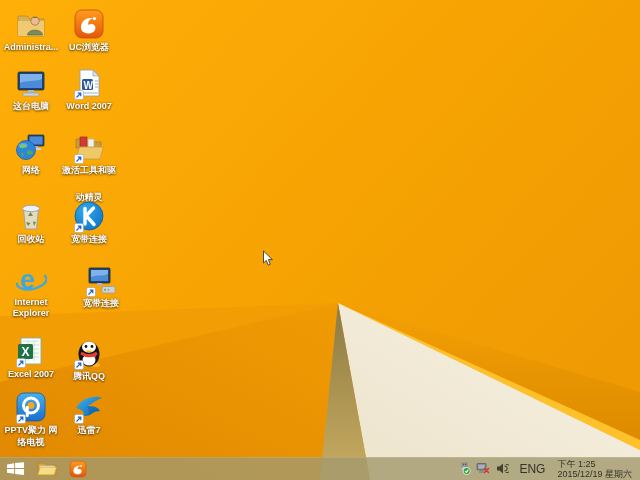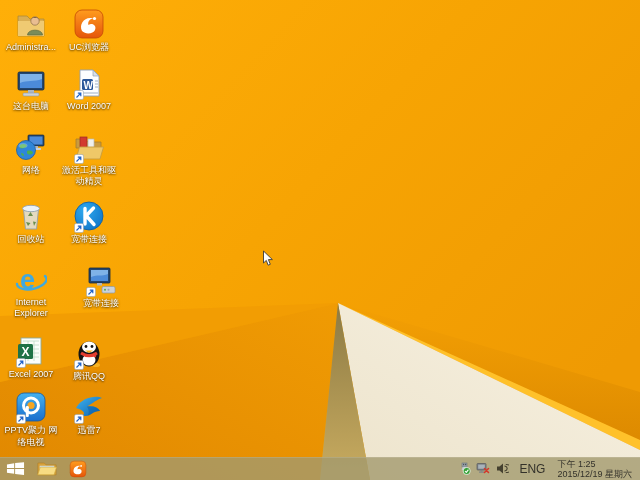--- a/index.html
+++ b/index.html
@@ -6,21 +6,21 @@
   body{font-family:"Liberation Sans","DejaVu Sans",sans-serif;}
   #screen{position:relative;width:640px;height:480px;overflow:hidden;background:#F7A403;}
   .wallpaper{position:absolute;inset:0;width:640px;height:480px;display:block;}
 
   
   .dicon{position:absolute;width:58px;display:flex;flex-direction:column;align-items:center;cursor:default;}
   .ibox{width:34px;height:34px;position:relative;display:flex;align-items:center;justify-content:center;}
   .ibox > svg.art{width:32px;height:32px;}
   .sc{position:absolute;left:2px;bottom:0;width:10px;height:10px;}
   .ilabel{margin-top:1px;font-size:9px;line-height:11px;color:#fff;text-align:right;white-space:nowrap;
-          text-shadow:0 1px 2px rgba(70,45,0,.85),0 0 2px rgba(70,45,0,.6);}
+          text-shadow:0 1px 2px rgba(70,45,0,.85),0 0 2px rgba(70,45,0,.6);font-weight:bold;}
 
   
   #taskbar{position:absolute;left:0;right:0;bottom:0;height:23px;background:rgba(162,154,110,0.8);
            display:flex;align-items:center;box-shadow:inset 0 1px 0 rgba(255,255,255,0.12);}
   .tbtn{height:23px;display:flex;align-items:center;justify-content:center;padding:0 6px;}
   #tray{margin-left:auto;display:flex;align-items:center;gap:5px;padding-right:6px;}
   .tray-ic{width:14px;height:14px;display:flex;align-items:center;justify-content:center;}
   #lang{font-size:12px;color:#33312A;margin:0 5px;}
   #clock{display:flex;flex-direction:column;align-items:flex-start;justify-content:center;
          font-size:9px;line-height:10px;color:#33312A;padding:0 2px;}
@@ -210,21 +210,21 @@
         <rect x="7" y="6" width="7" height="12" fill="#D23B2F" stroke="#9E2A20" stroke-width="0.7"></rect>
         <rect x="15" y="8" width="6" height="10" fill="#F0F0EC" stroke="#B6B6AE" stroke-width="0.7"></rect>
         <path d="M3,28 l3.5,-12 h24 l-3.5,12 Z" fill="#EFC868" stroke="#C89D3F" stroke-width="0.9"></path>
       </svg>
       <svg class="sc" viewBox="0 0 10 10">
         <rect x="0.5" y="0.5" width="9" height="9" rx="1.5" fill="#fff" stroke="#8899AA" stroke-width="0.5"></rect>
         <path d="M2.5,7.5 L6.8,3.2 M3.8,3.2 h3 v3" stroke="#1E62C8" stroke-width="1.2" fill="none"></path>
       </svg>
     </div>
     <div class="ilabel">激活工具和驱</div>
-    <div class="ilabel" style="margin-top:0">动精灵</div>
+    <div class="ilabel" style="margin-top:16px">动精灵</div>
   </div>
 
   <div class="dicon" style="left:60px;top:199px">
     <div class="ibox">
       <svg class="art" viewBox="0 0 32 32">
         <defs>
             <radialGradient id="gK" cx="0.35" cy="0.3" r="0.9">
           <stop offset="0" stop-color="#2FA9EE"></stop>
               <stop offset="1" stop-color="#0B6FC4"></stop>
             </radialGradient>

